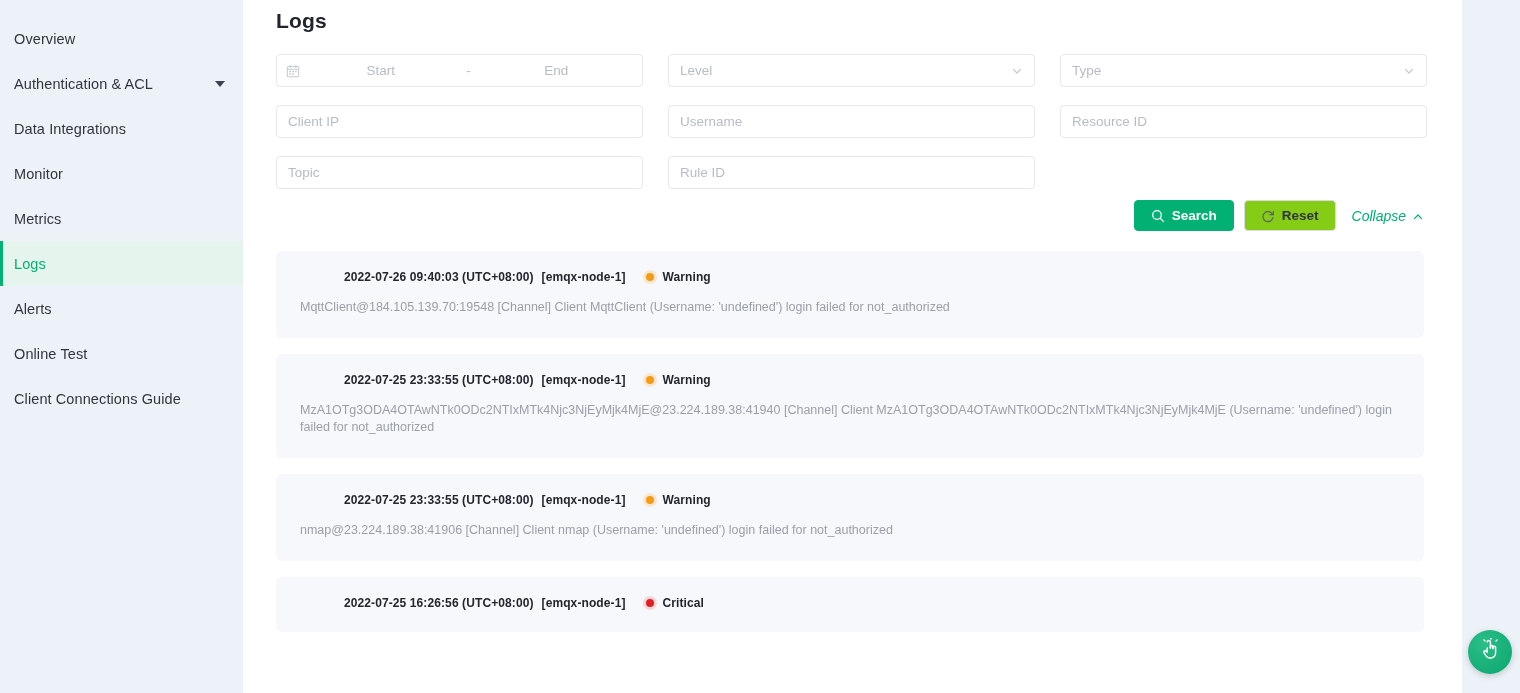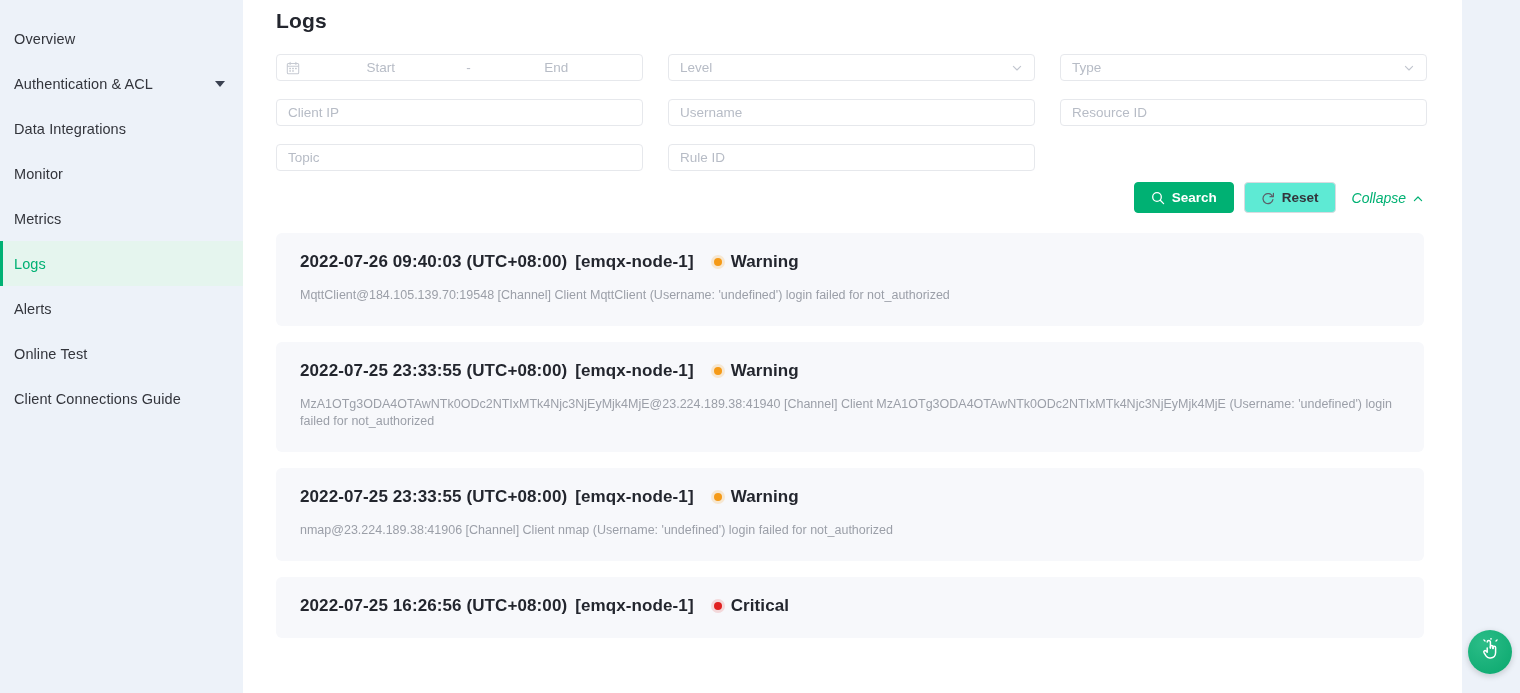--- a/index.html
+++ b/index.html
@@ -72,21 +72,21 @@
   
   .filter-grid {
     margin-top: 21px;
     display: grid;
     grid-template-columns: 367px 367px 367px;
     column-gap: 25px;
     row-gap: 18px;
   }
   .field {
     position: relative;
-    height: 27px;
+    height: 33px;
     border: 1px solid #e6e8ec;
     border-radius: 4px;
     background: #fff;
     display: flex;
     align-items: center;
     padding: 0 11px;
     font-size: 13.5px;
     color: #b7bcc6;
     cursor: text;
     overflow: hidden;
@@ -125,21 +125,21 @@
     padding: 0 16px;
     white-space: nowrap;
   }
   .btn-primary {
     background: #00b173;
     color: #ffffff;
     border: 1px solid #00b173;
     font-weight: bold;
   }
   .btn-default {
-    background: #5eead4;
+    background: #84cc16;
     color: #33353c;
     border: 1px solid #d9dbe0;
     margin-left: 10px;
     font-weight: bold;
   }
   .btn .bicon { width: 14px; height: 14px; margin-right: 7px; flex: 0 0 14px; }
   .collapse-link {
     margin-left: 16px;
     color: #00b173;
     font-size: 14px;
@@ -155,24 +155,25 @@
   .log-list { margin-top: 20px; }
   .log-card {
     background: #f7f8fb;
     border-radius: 6px;
     padding: 19px 24px 22px 24px;
     margin-bottom: 16px;
   }
   .log-head {
     display: flex;
     align-items: center;
-    font-size: 17px;
+    font-size: 12px;
     color: #23262e;
     font-weight: bold;
     letter-spacing: .1px;
+    margin-left: 44px;
   }
   .log-time { font-weight: bold; }
   .log-node { font-weight: bold; margin-left: 8px; }
   .log-level {
     display: inline-flex;
     align-items: center;
     margin-left: 20px;
     font-weight: bold;
   }
   .dot {

